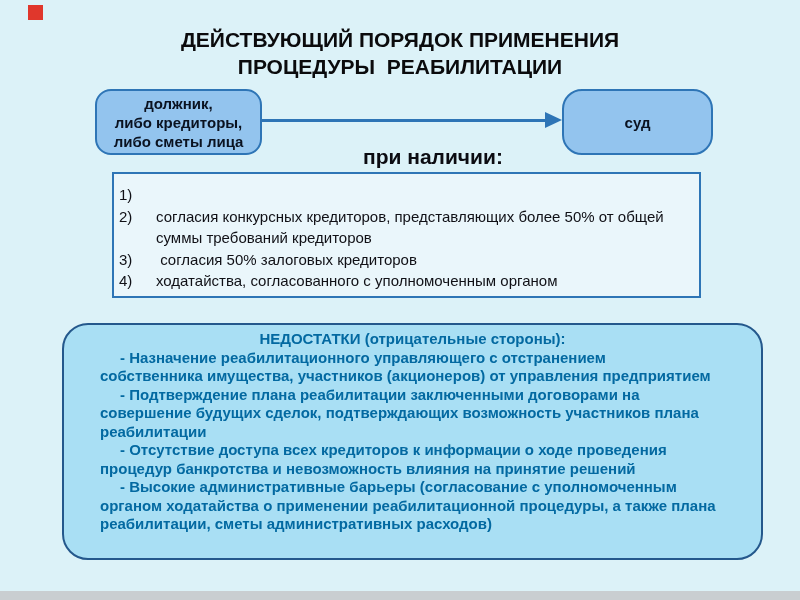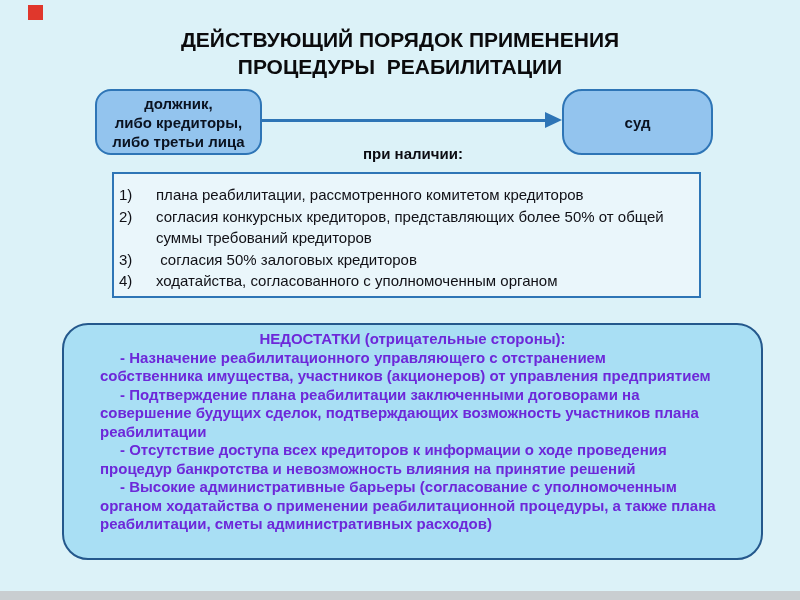--- a/index.html
+++ b/index.html
@@ -50,41 +50,41 @@
   .arrow-head {
     position: absolute; left: 545px; top: 112px;
     width: 0; height: 0;
     border-left: 17px solid #2e75b6;
     border-top: 8px solid transparent;
     border-bottom: 8px solid transparent;
   }
 
   .condition {
     position: absolute; left: 363px; top: 145px;
-    font-size: 15px; font-weight: bold; color: #0c0c12;
+    font-size: 21px; font-weight: bold; color: #0c0c12;
   }
 
   .req-box {
     position: absolute; left: 112px; top: 172px;
     width: 589px; height: 126px; box-sizing: border-box;
     background: #eaf6fb; border: 2px solid #2e75b6;
     padding: 10px 8px 0 5px;
     color: #101016; font-size: 15px; line-height: 21.5px;
   }
   .req-row { display: flex; }
   .req-num { width: 37px; flex: 0 0 37px; }
   .req-text { white-space: pre; }
 
   .drawbacks {
     position: absolute; left: 62px; top: 323px;
     width: 701px; height: 237px; box-sizing: border-box;
     background: #a9dff4; border: 2px solid #24588c;
     border-radius: 26px;
     padding: 5px 14px 0 36px;
-    color: #6d28d9; font-size: 15px; font-weight: bold;
+    color: #0369a1; font-size: 15px; font-weight: bold;
     line-height: 18.5px;
     overflow: visible;
   }
   .dk-heading {
     text-align: center; white-space: pre;
     margin: 0 -14px 0 -36px;
   }
   .dk-item { margin: 0; text-indent: 20px; white-space: pre; }
 
   .footer {
@@ -103,36 +103,35 @@
 <div class="slide">
 
   <div class="red-marker"></div>
 
   <h1 class="title">ДЕЙСТВУЮЩИЙ ПОРЯДОК ПРИМЕНЕНИЯ
 ПРОЦЕДУРЫ  РЕАБИЛИТАЦИИ</h1>
 
   <div class="flow-box left-box">
     <span>должник,
 либо кредиторы,
-либо третьи лица</span>
+либо сметы лица</span>
   </div>
 
   <div class="arrow-line"></div>
   <div class="arrow-head"></div>
 
   <div class="flow-box right-box">
     <span>суд</span>
   </div>
 
   <div class="condition">при наличии:</div>
 
   <div class="req-box">
     <div class="req-row">
       <span class="req-num">1)</span>
-      <span class="req-text">плана реабилитации, рассмотренного комитетом кредиторов</span>
     </div>
     <div class="req-row">
       <span class="req-num">2)</span>
       <span class="req-text">согласия конкурсных кредиторов, представляющих более 50% от общей
 суммы требований кредиторов</span>
     </div>
     <div class="req-row">
       <span class="req-num">3)</span>
       <span class="req-text"> согласия 50% залоговых кредиторов</span>
     </div>

